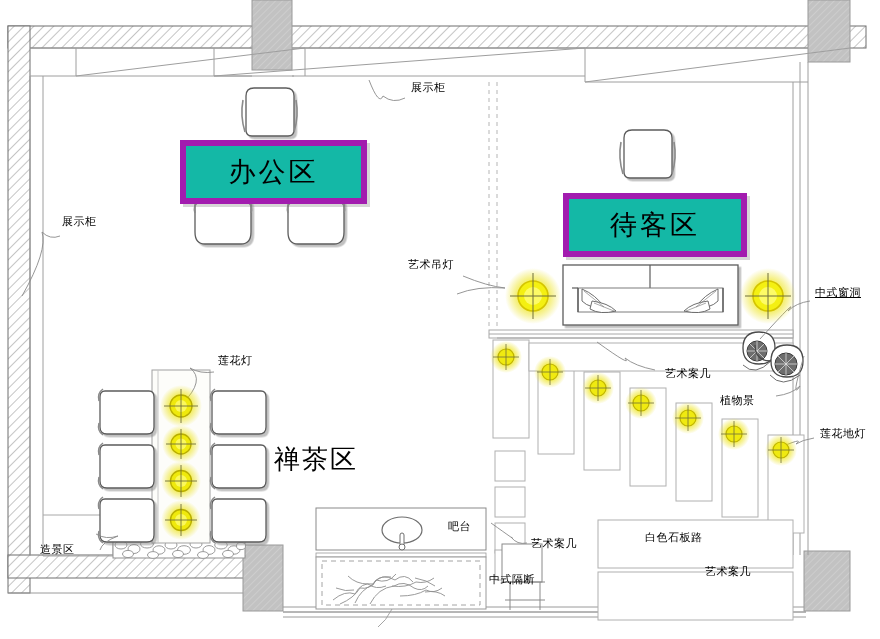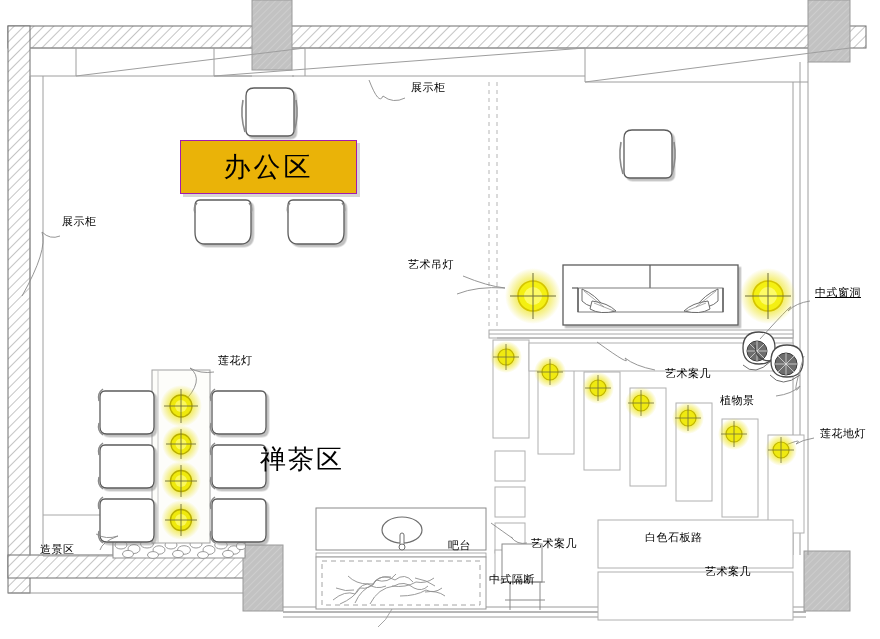--- a/index.html
+++ b/index.html
@@ -22,22 +22,22 @@
     position:absolute;
     font-size:26px;
     font-weight:400;
     color:#000;
     white-space:nowrap;
     letter-spacing:2px;
     line-height:1;
   }
   .roombox{
     position:absolute;
-    background:#eab308;
-    border:1px solid #a21caf;
+    background:#14b8a6;
+    border:6px solid #a21caf;
     box-shadow:3px 3px 0 rgba(120,120,120,.30);
     display:flex;align-items:center;justify-content:center;text-align:center;
   }
   .roombox span{
     font-size:27px;letter-spacing:3px;color:#000;
   }
 </style>
 </head>
 <body>
 
@@ -400,42 +400,45 @@
           <line x1="781" y1="437" x2="781" y2="463"></line>
         </g>
     </g>
 
   </svg>
 
   <div class="roombox" style="left:180px;top:140px;width:175px;height:52px;">
     <span>办公区</span>
   </div>
 
-
-  <div class="zone-title" style="left:260px;top:446px;">禅茶区</div>
+  <div class="roombox" style="left:563px;top:193px;width:172px;height:52px;">
+    <span>待客区</span>
+  </div>
+
+  <div class="zone-title" style="left:266px;top:446px;padding-left:8px;">禅茶区</div>
 
   <div class="lbl med" style="left:411px;top:82px;">展示柜</div>
 
   <div class="lbl med" style="left:62px;top:216px;">展示柜</div>
 
   <div class="lbl med" style="left:408px;top:259px;">艺术吊灯</div>
 
   <div class="lbl med" style="left:218px;top:355px;">莲花灯</div>
 
   <div class="lbl med" style="left:40px;top:544px;">造景区</div>
 
   <div class="lbl med" style="left:665px;top:368px;">艺术案几</div>
 
   <div class="lbl med" style="left:720px;top:395px;">植物景</div>
 
   <div class="lbl med" style="left:815px;top:287px;text-decoration:underline;">中式窗洞</div>
 
   <div class="lbl med" style="left:820px;top:428px;">莲花地灯</div>
 
-  <div class="lbl med" style="left:448px;top:540px;">吧台</div>
+  <div class="lbl med" style="left:448px;top:521px;">吧台</div>
 
   <div class="lbl med" style="left:531px;top:538px;">艺术案几</div>
 
   <div class="lbl med" style="left:489px;top:574px;text-align:center;">中式隔断</div>
 
   <div class="lbl med" style="left:610px;top:532px;margin-left:35px;">白色石板路</div>
 
   <div class="lbl med" style="left:705px;top:566px;">艺术案几</div>
 
 </div>

